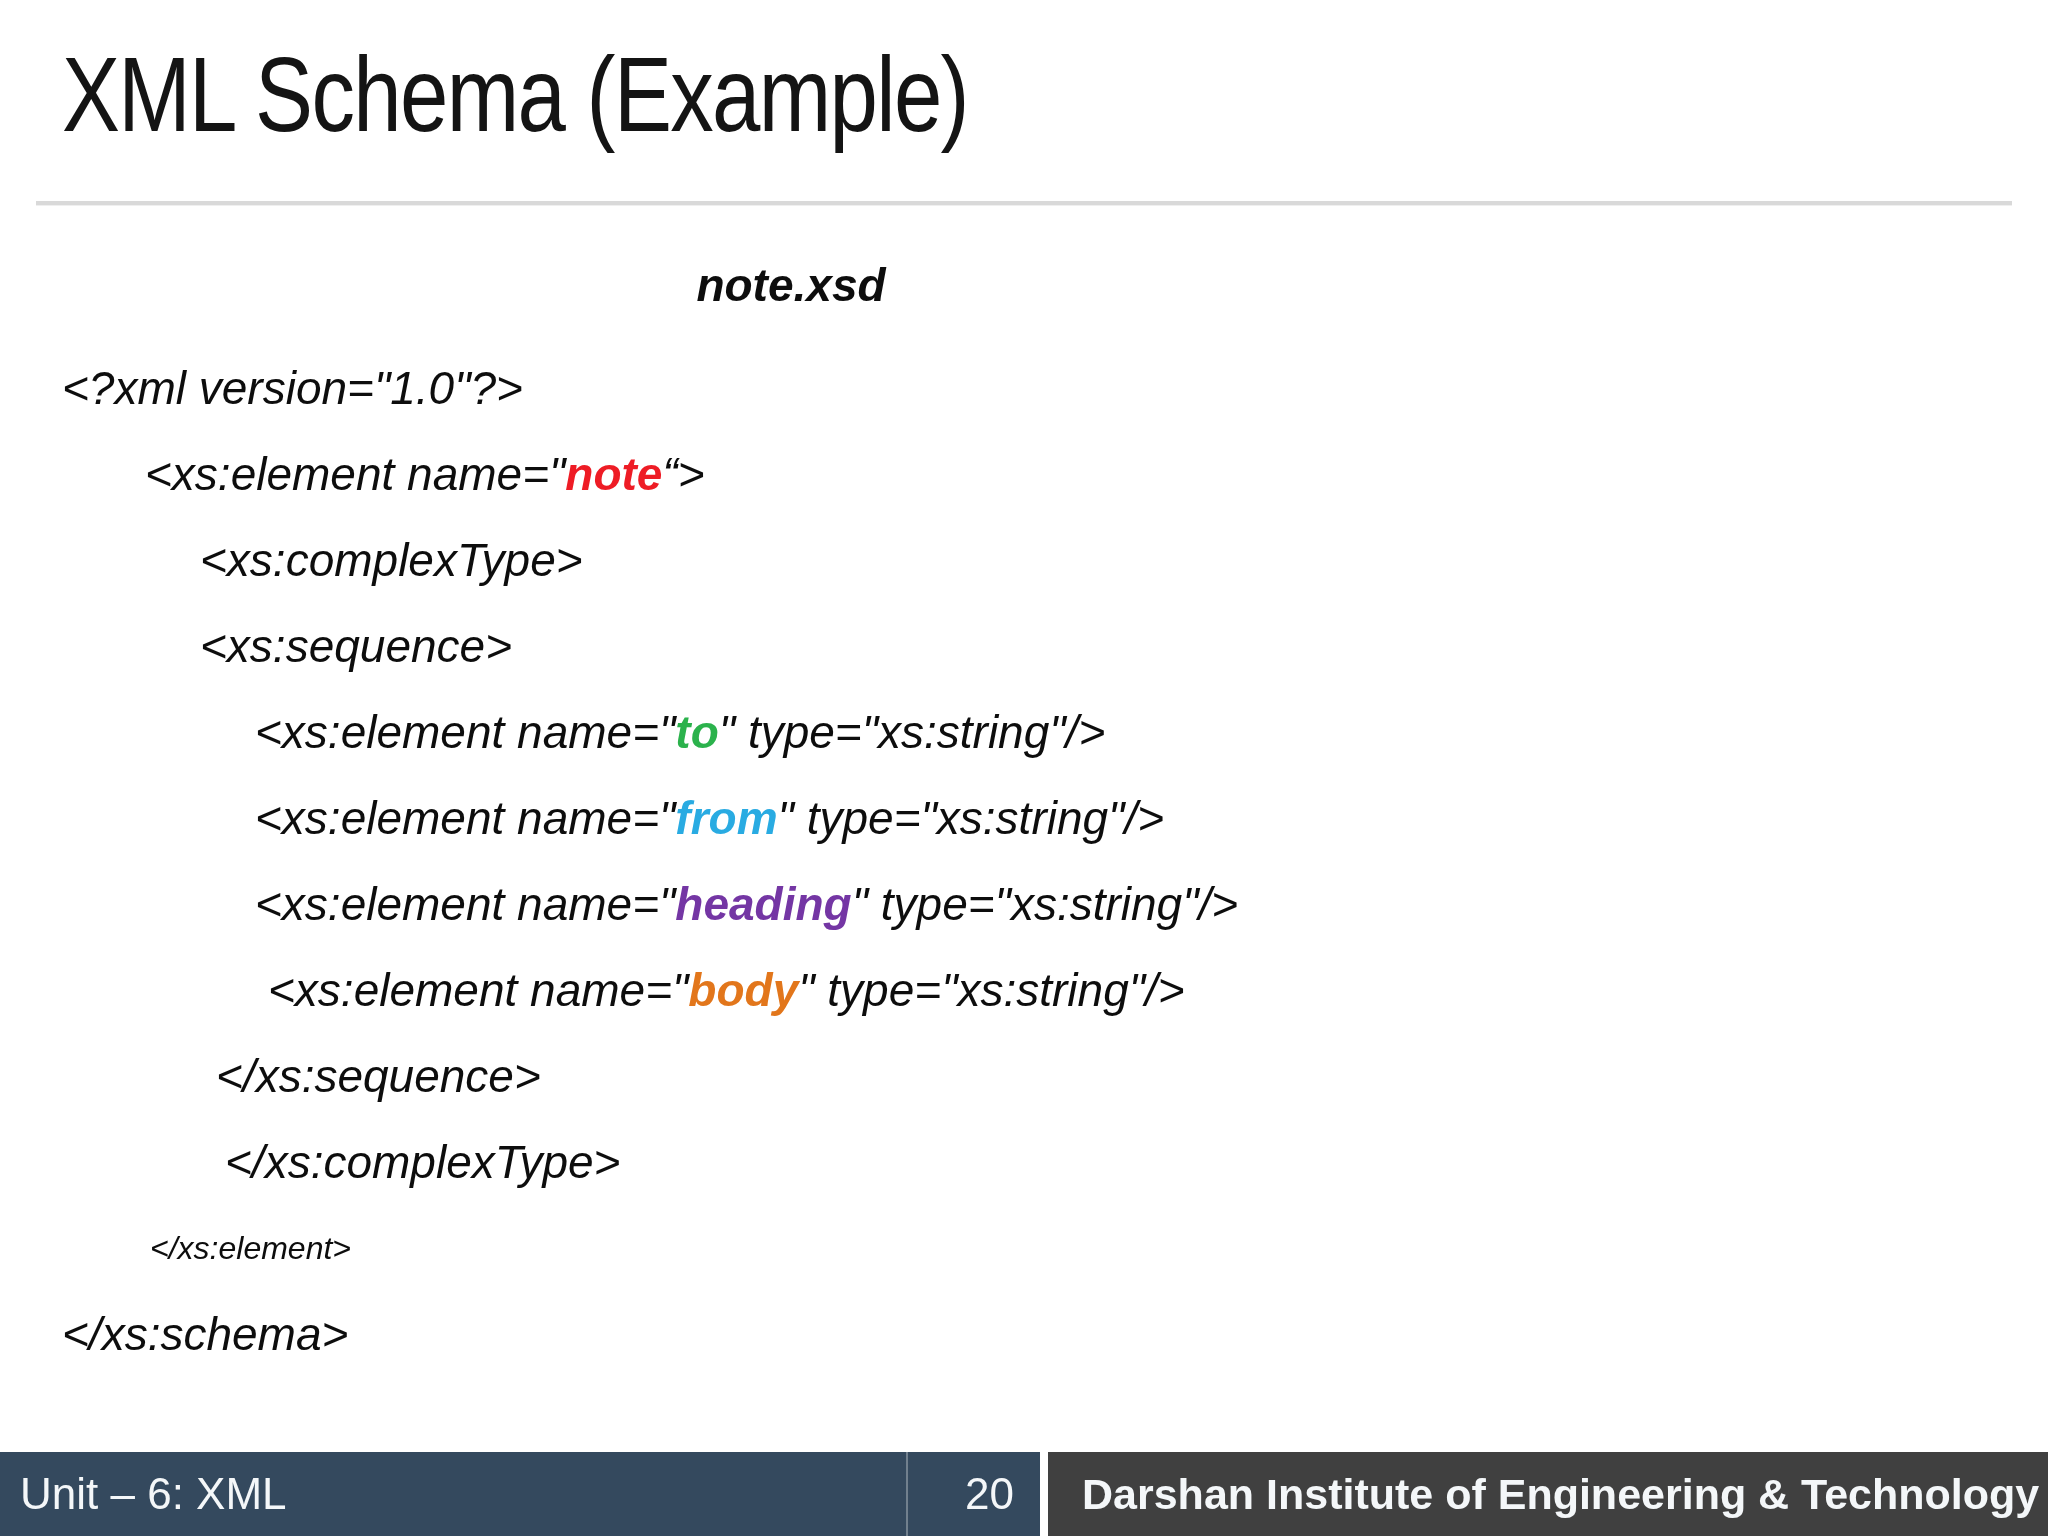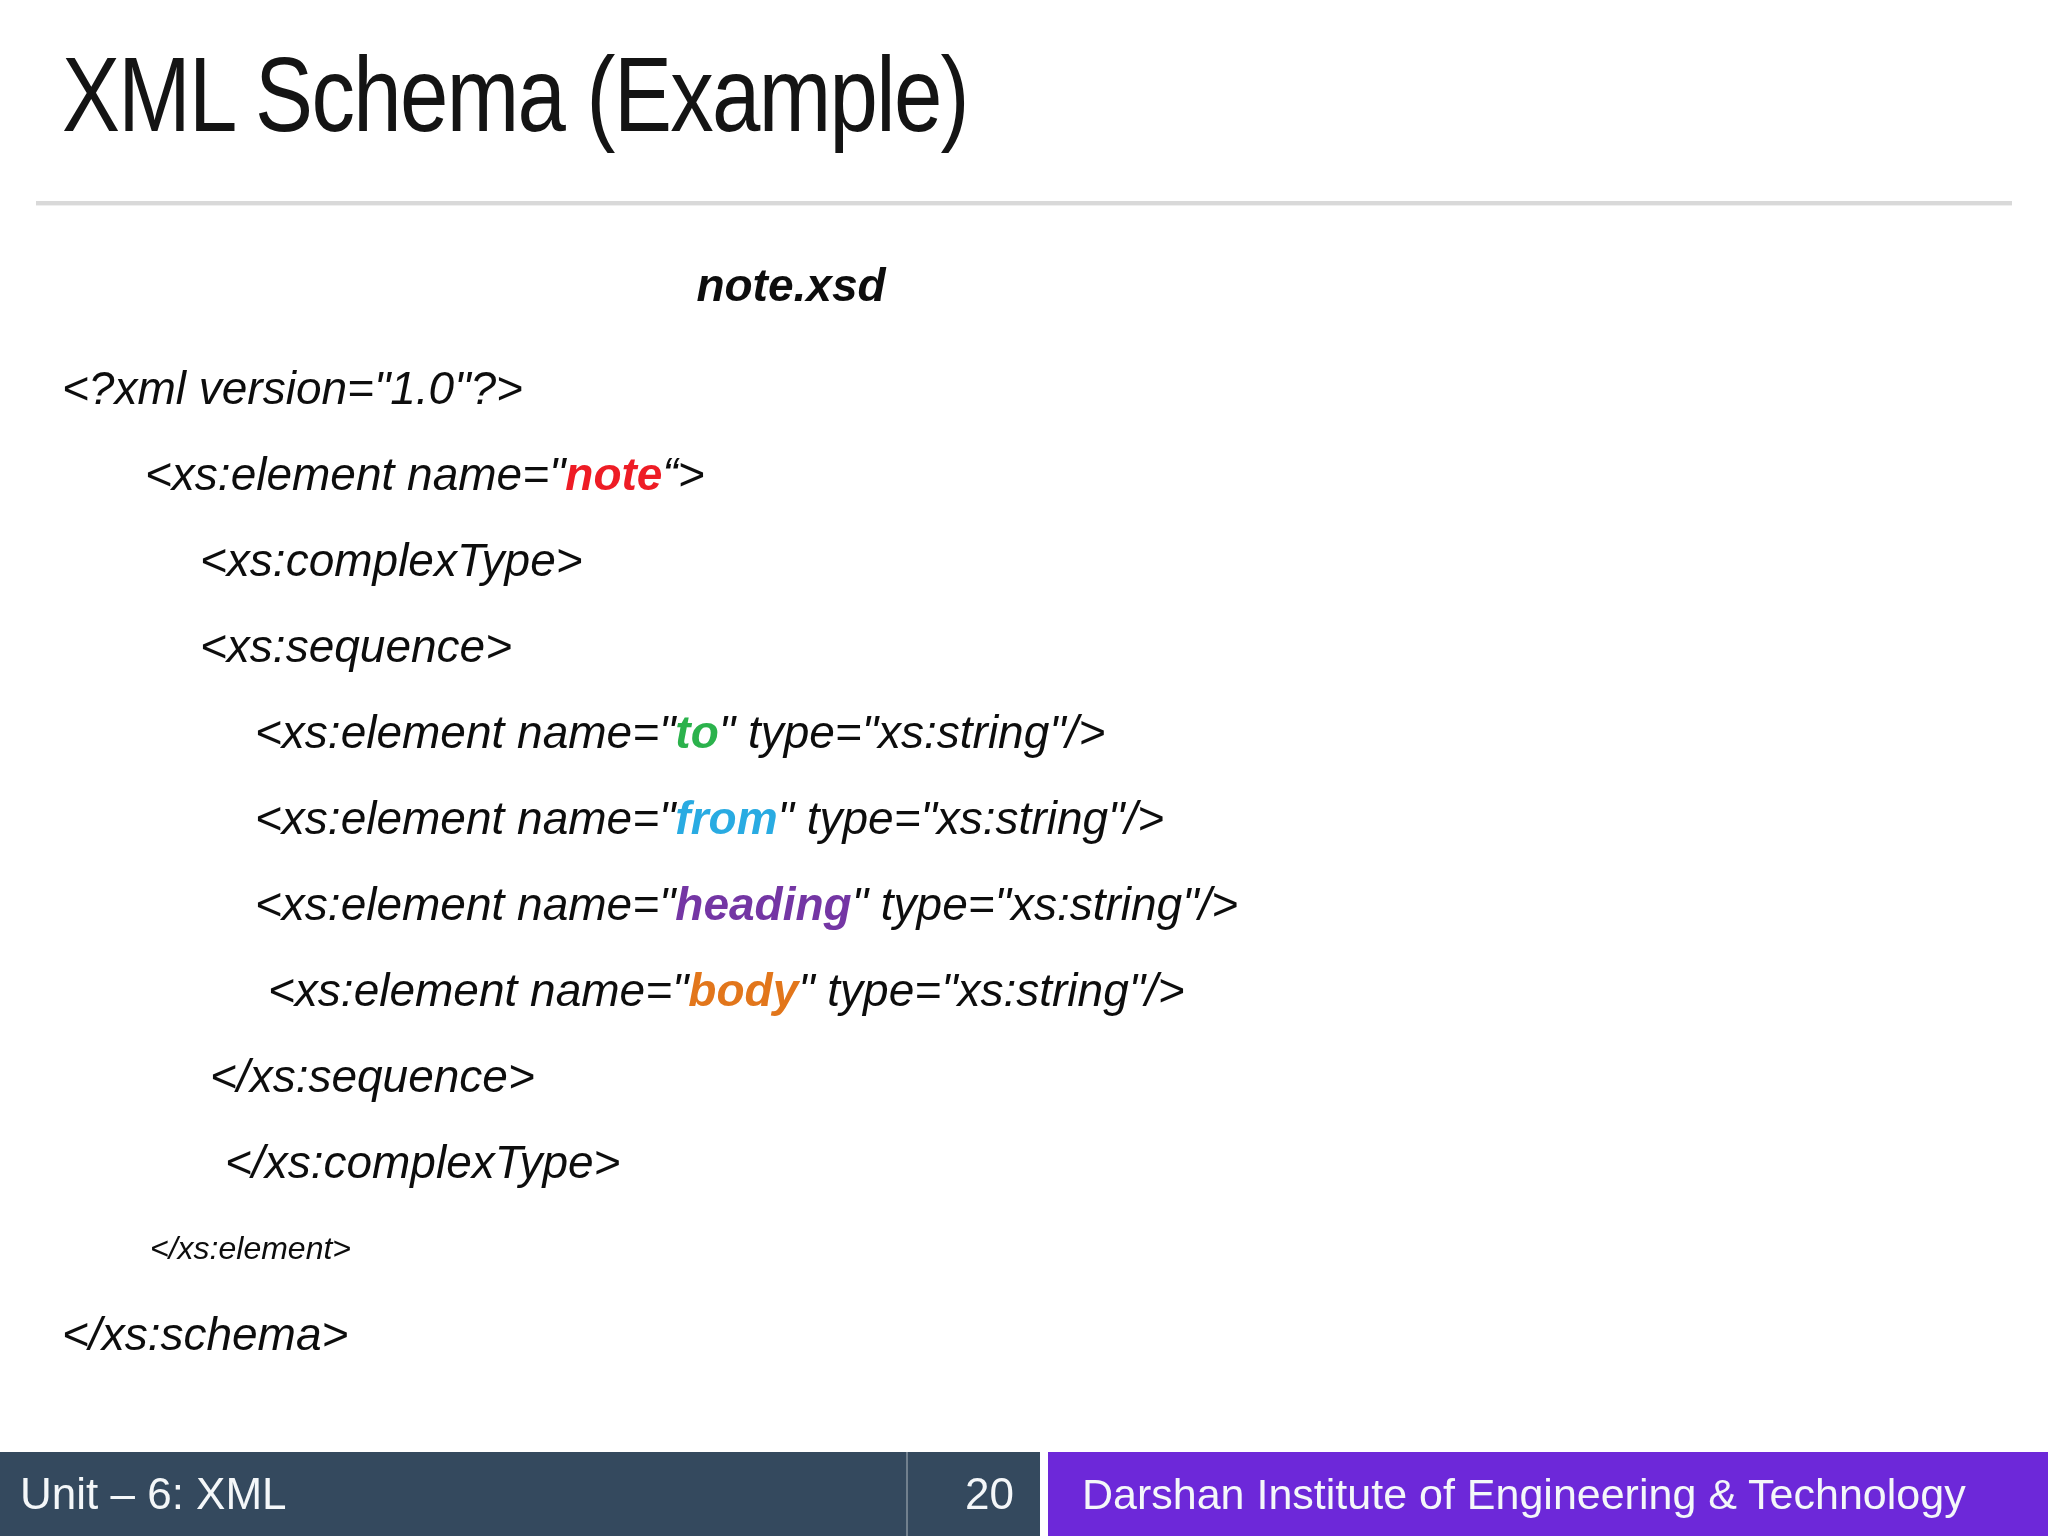--- a/index.html
+++ b/index.html
@@ -24,21 +24,21 @@
     position:absolute;left:0;top:345px;width:2048px;
     font-style:italic;color:#0d0d0d;
   }
   .line{font-size:46px;line-height:86px;white-space:pre;}
   .line.small{font-size:32px;}
   .in-a{padding-left:62px;}
   .in-b{padding-left:145px;}
   .in-c{padding-left:200px;}
   .in-d{padding-left:255px;}
   .in-e{padding-left:268px;}
-  .in-f{padding-left:210px;}
+  .in-f{padding-left:210px;margin-left:6px;}
   .in-g{padding-left:225px;}
   .in-h{padding-left:150px;}
   .kw{font-weight:700;}
   .ns-link{text-decoration:underline;text-decoration-thickness:3px;text-underline-offset:7px;color:#0d0d0d;}
   .footer{
     position:absolute;left:0;top:1452px;width:1853px;height:84px;
     color:#f4f7f9;font-size:44px;
   }
   .footer-seg{position:absolute;top:0;height:84px;display:flex;align-items:center;}
   .footer-unit{left:0;width:906px;padding-left:20px;box-sizing:border-box;}
@@ -80,14 +80,14 @@
   <div class="line small in-h"><span>&lt;/xs:element&gt;</span></div>
 
   <div class="line in-a"><span>&lt;/xs:schema&gt;</span></div>
 </div>
 
 <div class="footer" style="background-color: rgb(52, 73, 94);">
   <div class="footer-seg footer-unit" style="background-color: rgb(52, 73, 94);">Unit – 6: XML</div>
   <div class="footer-sep"></div>
   <div class="footer-seg footer-page" style="background-color: rgb(52, 73, 94);">20</div>
   <div class="footer-gap"></div>
-  <div class="footer-seg footer-institute" style="background-color: #6d28d9;">Darshan Institute of Engineering &amp; Technology</div>
+  <div class="footer-seg footer-institute" style="background-color: #404040; font-weight: bold;">Darshan Institute of Engineering &amp; Technology</div>
 </div>
 
 </body></html>

